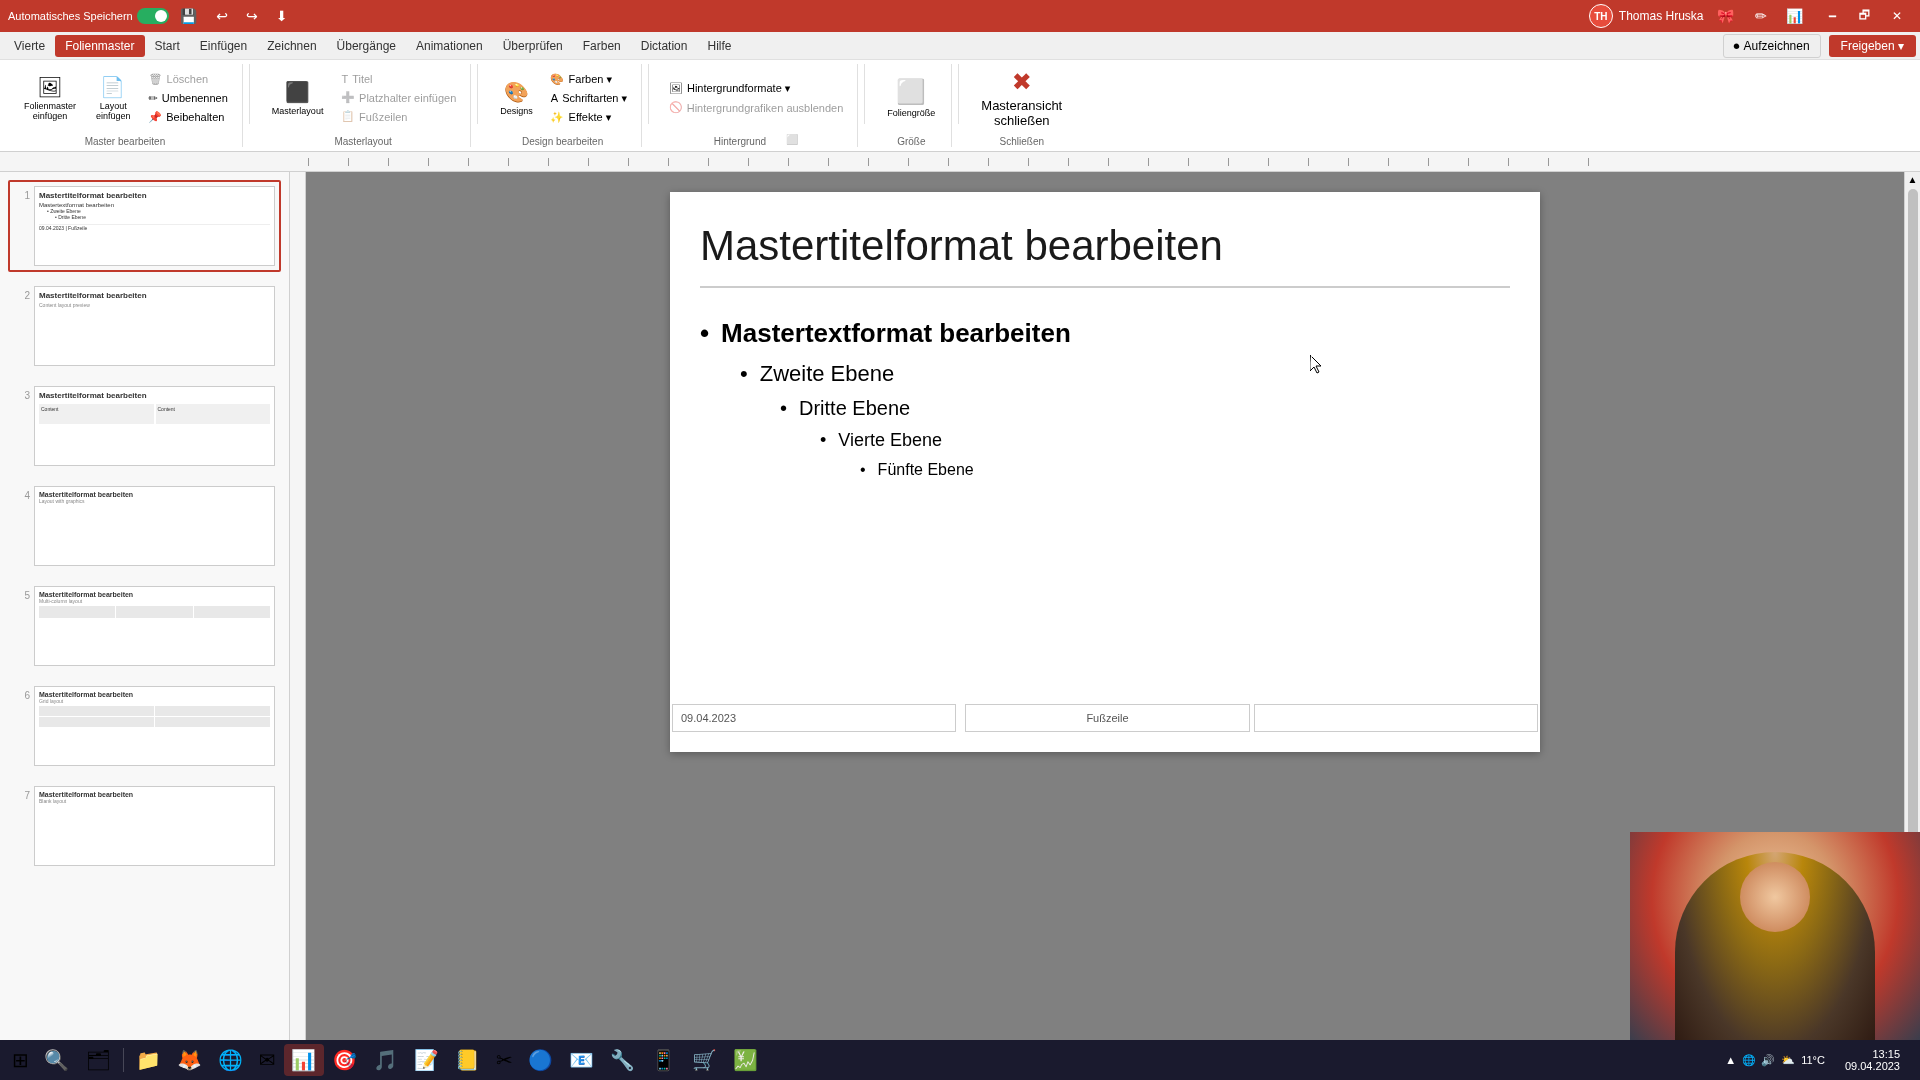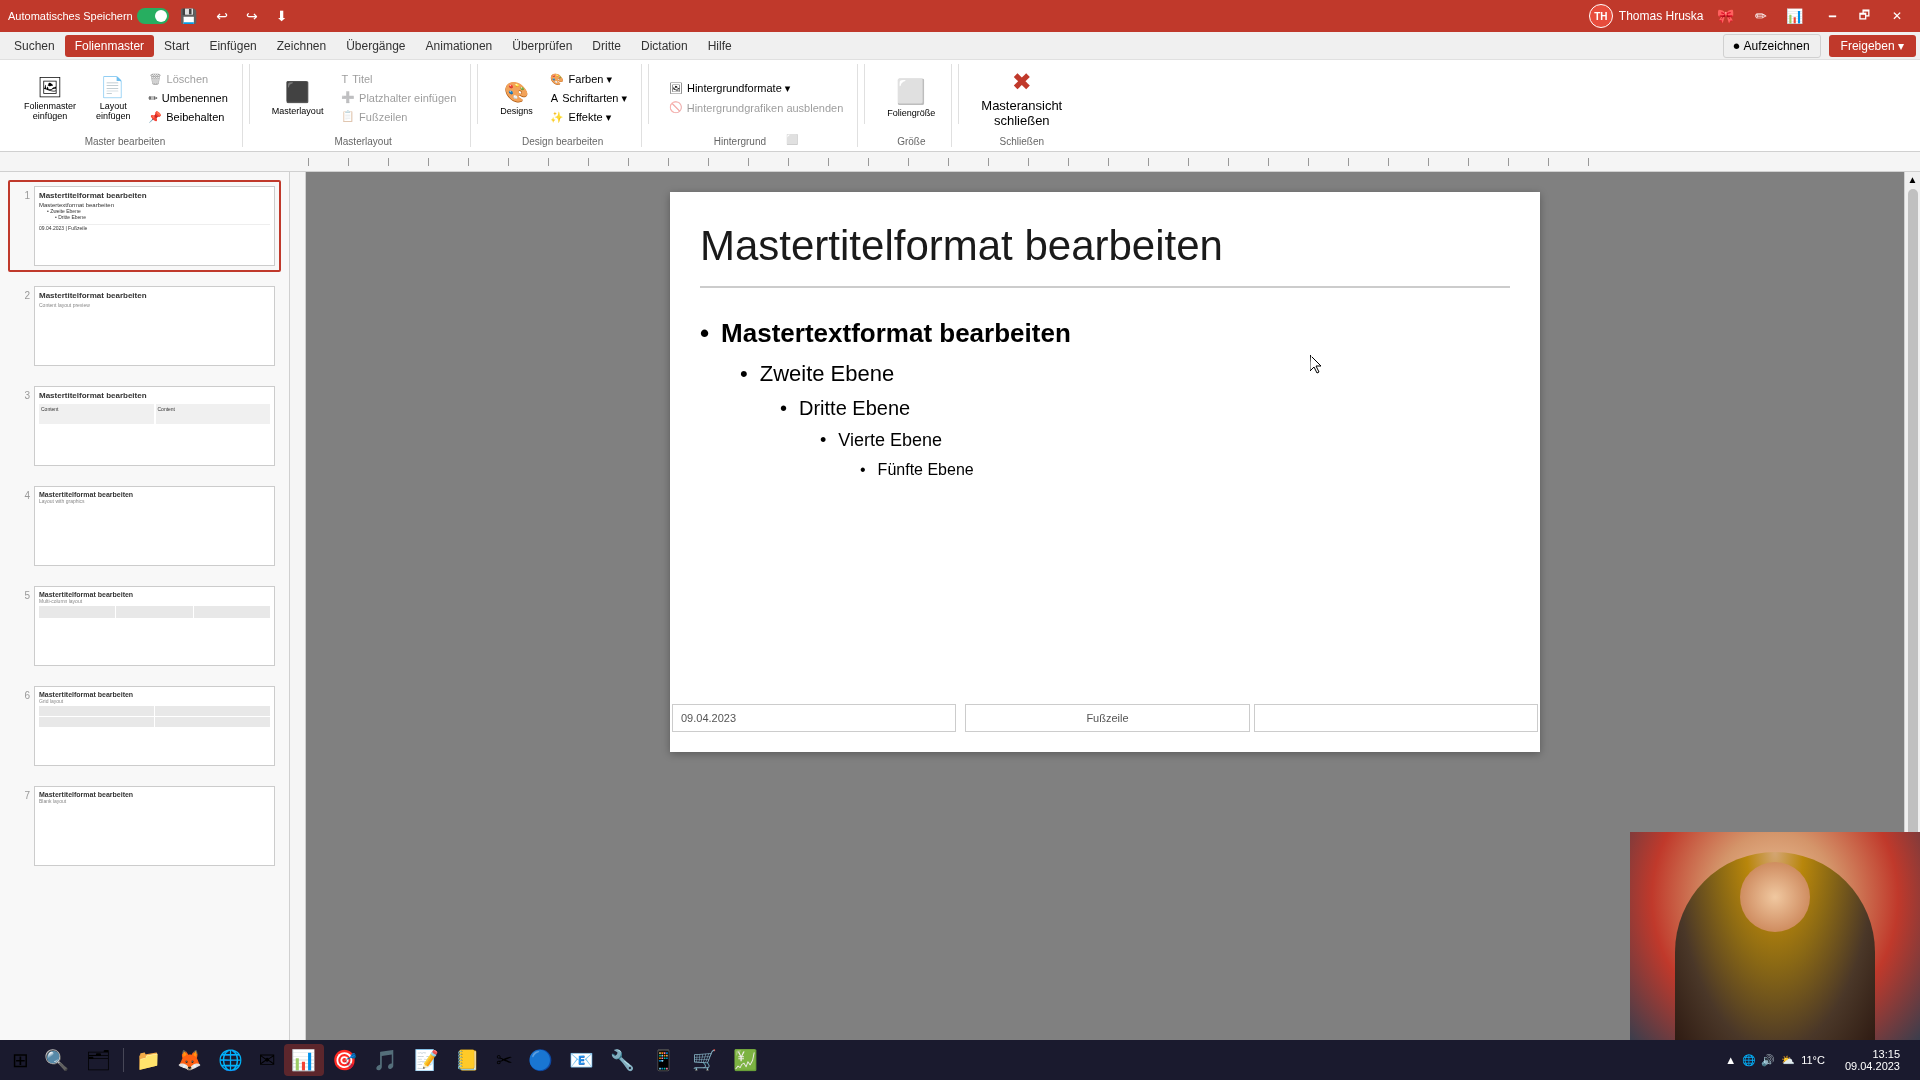--- a/index.html
+++ b/index.html
@@ -121,29 +121,29 @@
     <button class="title-btn">📊</button>
     <div class="window-controls">
       <button class="win-btn">🗕</button>
       <button class="win-btn">🗗</button>
       <button class="win-btn close">✕</button>
     </div>
   </div>
 </div>
 
 <div id="menu-bar">
-  <div class="menu-item">Suchen</div>
+  <div class="menu-item">Vierte</div>
   <div class="menu-item active">Folienmaster</div>
   <div class="menu-item">Start</div>
   <div class="menu-item">Einfügen</div>
   <div class="menu-item">Zeichnen</div>
   <div class="menu-item">Übergänge</div>
   <div class="menu-item">Animationen</div>
   <div class="menu-item">Überprüfen</div>
-  <div class="menu-item">Dritte</div>
+  <div class="menu-item">Farben</div>
   <div class="menu-item">Dictation</div>
   <div class="menu-item">Hilfe</div>
 
   <div style="margin-left:auto;display:flex;align-items:center;gap:8px;">
     <button class="record-btn">
       <span>⏺</span>
       <span>Aufzeichnen</span>
     </button>
     <button class="share-btn">
       <span>Freigeben</span>

